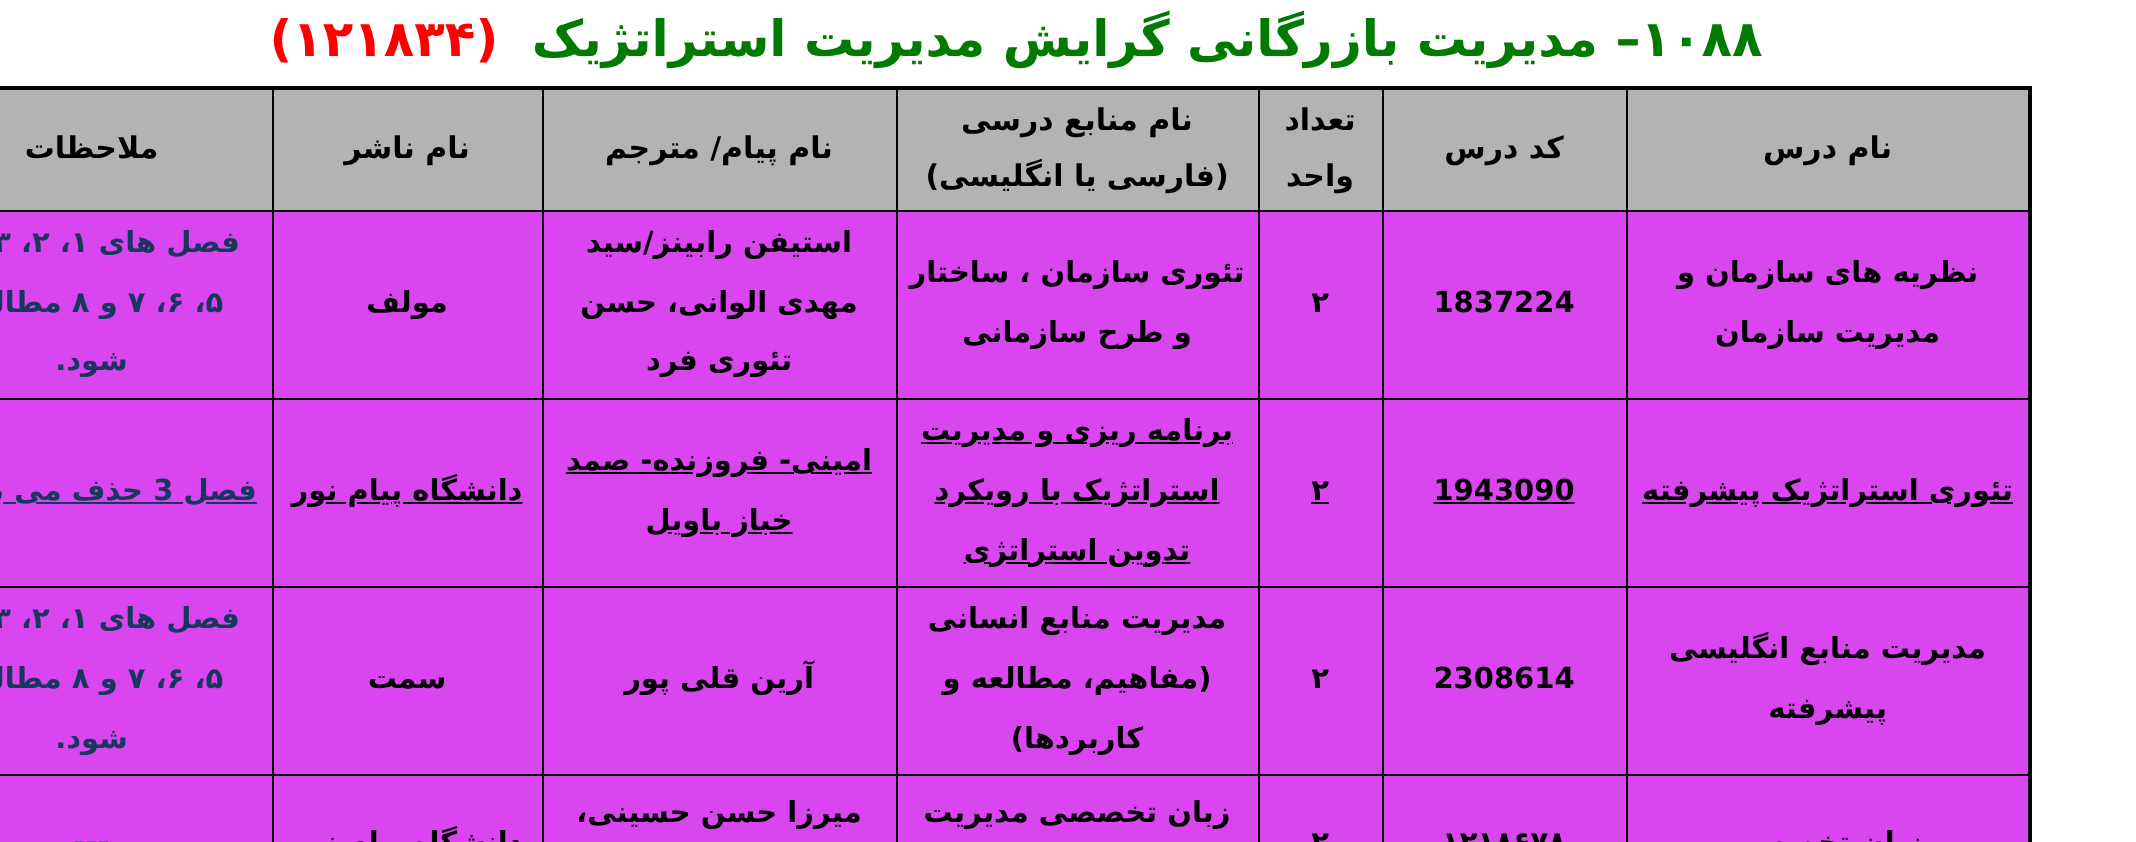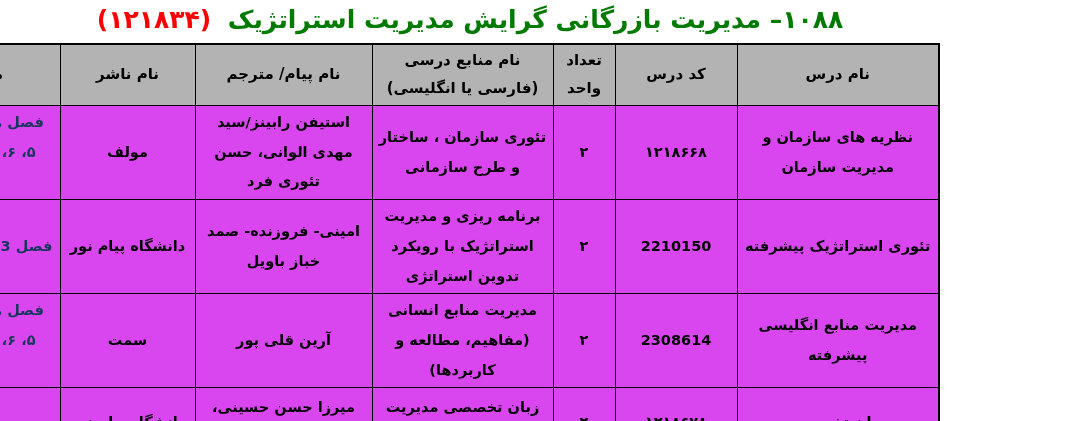--- a/index.html
+++ b/index.html
@@ -5,21 +5,21 @@
   html, body {
     margin: 0;
     padding: 0;
     width: 1068px;
     height: 421px;
     background: #ffffff;
     overflow: hidden;
     font-family: "DejaVu Sans", sans-serif;
   }
   .page {
-    width: 940px;
+    width: 1016px;
     height: 421px;
     direction: rtl;
   }
   .doc-title {
     text-align: center;
     font-weight: bold;
     font-size: 25px;
     padding-top: 5px;
     letter-spacing: 0px;
     white-space: nowrap;
@@ -51,21 +51,21 @@
     height: 56px;
   }
   td {
     background: #d946ef;
     color: #000000;
     font-size: 14.5px;
     line-height: 2.05;
   }
   td.notes { color: #17375d; }
   tr.r1 td { height: 74px; }
-  tr.r2 td { height: 89px; }
+  tr.r2 td { height: 89px; text-decoration: underline; }
   tr.r3 td { height: 61px; }
   tr.r4 td { height: 65px; }
 
   col.c-name      { width: 202px; }
   col.c-code      { width: 122px; }
   col.c-units     { width: 62px;  }
   col.c-resource  { width: 181px; }
   col.c-author    { width: 177px; }
   col.c-publisher { width: 135px; }
   col.c-notes     { width: 181px; }
@@ -97,30 +97,30 @@
         <th>تعداد واحد</th>
         <th>نام منابع درسی (فارسی یا انگلیسی)</th>
         <th>نام پیام/ مترجم</th>
         <th>نام ناشر</th>
         <th>ملاحظات</th>
       </tr>
     </thead>
     <tbody>
       <tr class="r1">
         <td>نظریه های سازمان و مدیریت سازمان</td>
-        <td>۱۲۱۸۶۶۸</td>
+        <td>1837224</td>
         <td>۲</td>
         <td>تئوری سازمان ، ساختار و طرح سازمانی</td>
         <td>استیفن رابینز/سید مهدی الوانی، حسن تئوری فرد</td>
         <td>مولف</td>
         <td class="notes">فصل های ۱، ۲، ۳، ۴، ۵، ۶، ۷ و ۸ مطالعه شود.</td>
       </tr>
       <tr class="r2">
         <td>تئوری استراتژیک پیشرفته</td>
-        <td>2210150</td>
+        <td>1943090</td>
         <td>۲</td>
         <td>برنامه ریزی و مدیریت استراتژیک با رویکرد تدوین استراتژی</td>
         <td>امینی- فروزنده- صمد خباز باویل</td>
         <td>دانشگاه پیام نور</td>
         <td class="notes">فصل 3 حذف می باشد.</td>
       </tr>
       <tr class="r3">
         <td>مدیریت منابع انگلیسی پیشرفته</td>
         <td>2308614</td>
         <td>۲</td>

